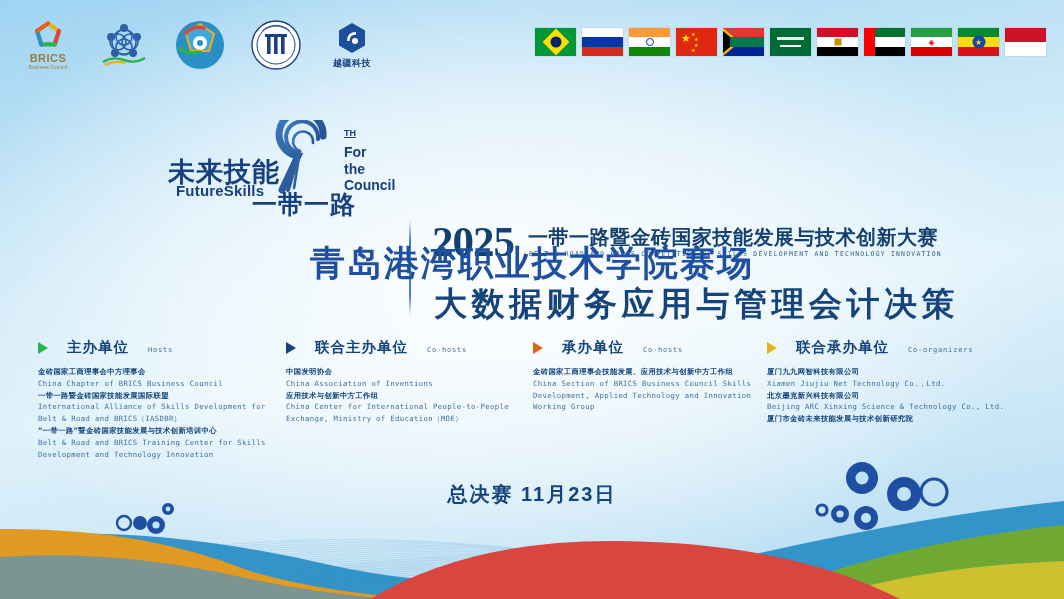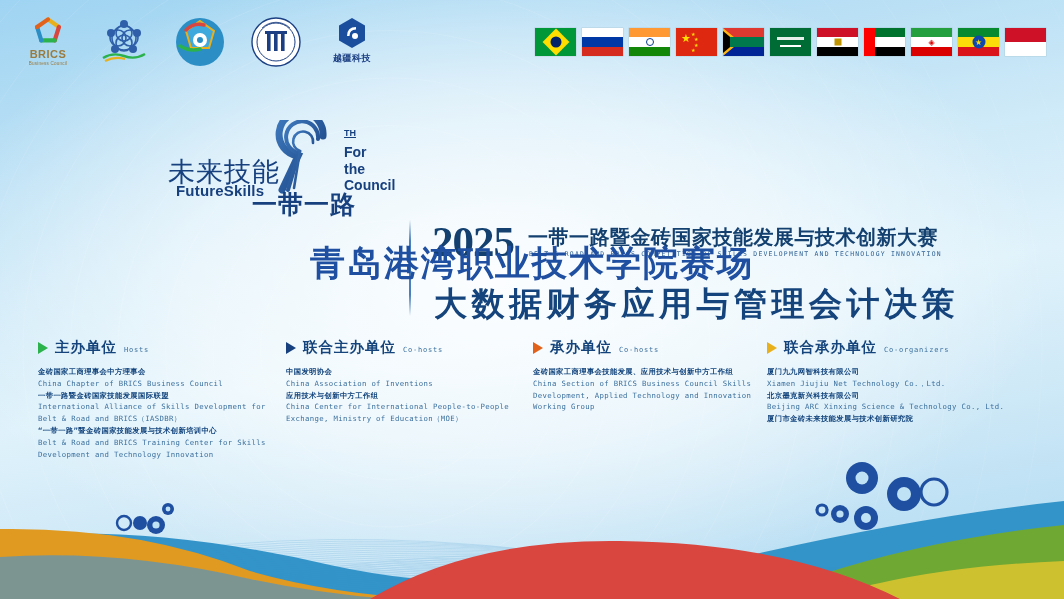--- a/index.html
+++ b/index.html
@@ -16,36 +16,36 @@
   }
   
   .arcs{ position:absolute; left:-360px; top:-250px; width:1500px; height:1200px; opacity:.35; pointer-events:none;}
   .arcs i{
     position:absolute; border:1px solid rgba(255,255,255,.75);
     border-radius:50%; left:50%; top:50%; transform:translate(-50%,-50%);
   }
   
   .logos{ position:absolute; left:20px; top:16px; display:flex; align-items:center; gap:20px; }
   .logo{ position:relative; width:56px; height:58px; display:flex; flex-direction:column;
-         align-items:center; }
+         align-items:center; justify-content:center; }
   .brics-star{ width:34px;height:32px; position:relative; }
   .brics-star svg{ width:34px;height:32px; display:block;}
   .brics-t{ font-size:11px; font-weight:bold; letter-spacing:.5px; color:#9a7b3f; line-height:1.05; margin-top:1px;}
   .brics-s{ font-size:4.6px; color:#9a7b3f; letter-spacing:.2px;}
   .logo svg{ display:block; }
   .yjkj{ font-size:9px; font-weight:bold; color:#1b3f82; letter-spacing:.5px; margin-top:2px;}
   
   .flags{ position:absolute; right:18px; top:28px; display:flex; gap:6px; }
   .flag{ width:41px; height:28px; position:relative; overflow:hidden;
          box-shadow:0 0 0 .5px rgba(0,0,0,.10); }
   .f-row{ position:absolute; left:0; width:100%; }
   
   .hero{ position:absolute; left:0; right:0; top:104px; height:130px; }
   .fs-logo{ position:absolute; left:168px; top:20px; width:220px; height:92px; color:#1b4a8f;}
-  .fs-cn{ position:absolute; left:0; top:30px; font-size:27px; font-weight:normal; letter-spacing:1px;
+  .fs-cn{ position:absolute; left:0; top:30px; font-size:27px; font-weight:bold; letter-spacing:1px;
           color:#17407f; font-family:"Liberation Sans","DejaVu Sans",sans-serif;}
   .fs-en{ position:absolute; left:8px; top:58px; font-size:15px; font-weight:bold; color:#17407f; letter-spacing:.2px;}
   .fs-9{ position:absolute; left:100px; top:-4px; }
   .fs-th{ position:absolute; left:176px; top:4px; font-size:9px; font-weight:bold; color:#17407f;text-decoration:underline;}
   .fs-for{ position:absolute; left:176px; top:20px; font-size:14px; font-weight:bold; color:#17407f; line-height:1.18;}
   .fs-cz{ position:absolute; left:84px; top:64px; font-size:25px; font-weight:bold; color:#17407f; letter-spacing:1px;}
   .vdiv{ position:absolute; left:409px; top:116px; width:2px; height:96px;
          background:linear-gradient(to bottom, rgba(40,90,160,0), #4a80bd 22%, #4a80bd 78%, rgba(40,90,160,0));}
   .yr{ position:absolute; left:432px; top:113px; font-size:43px; font-weight:bold; color:#13406f;
        letter-spacing:-1px; font-family:Liberation Serif, serif;}
@@ -54,21 +54,21 @@
         font-family:"DejaVu Sans Mono","Liberation Mono",monospace;}
   .t2{ position:absolute; left:434px; top:166px; font-size:33px; font-weight:bold; color:#14447b; letter-spacing:4.5px;margin-top:12px;}
   .t2e{ position:absolute; left:437px; top:205px; font-size:7px; color:#2d5f93; letter-spacing:1.6px;
         font-family:"DejaVu Sans Mono","Liberation Mono",monospace;}
   .venue{ position:absolute; left:0; right:0; top:240px; text-align:center; font-size:35px;
           font-weight:bold; color:#1f4fa0; letter-spacing:2px; }
   
   .orgs{ position:absolute; left:38px; top:338px; width:996px; display:flex; }
   .col{ position:relative; }
   .col.c1{ width:248px; } .col.c2{ width:247px; } .col.c3{ width:234px; } .col.c4{ width:260px; }
-  .ohead{ display:flex; align-items:baseline; gap:7px; margin-bottom:9px;}
+  .ohead{ display:flex; align-items:baseline; gap:19px; margin-bottom:9px;}
   .tri{ width:0; height:0; border-top:6px solid transparent; border-bottom:6px solid transparent;
         border-left:10px solid #2bb24c; position:relative; top:2px;}
   .ocn{ font-size:14.5px; font-weight:bold; color:#14447b; letter-spacing:1px;}
   .oen{ font-size:7px; color:#3a6f9e; letter-spacing:.8px;
         font-family:"DejaVu Sans Mono","Liberation Mono",monospace;}
   .obody{ font-size:7.3px; line-height:1.62; color:#1d4f86;
           font-family:"DejaVu Sans Mono","Liberation Mono",monospace; }
   .obody .cn{ color:#11437c; font-weight:bold; letter-spacing:.4px; }
   .obody .en{ color:#3b6f9e; letter-spacing:.35px; }
   .final{ position:absolute; left:0; right:0; top:481px; text-align:center;
@@ -328,20 +328,21 @@
         <div class="obody">
           <div class="cn">厦门九九网智科技有限公司</div>
           <div class="en">Xiamen Jiujiu Net Technology Co.，Ltd.</div>
           <div class="cn">北京墨克新兴科技有限公司</div>
           <div class="en">Beijing ARC Xinxing Science &amp; Technology Co., Ltd.</div>
           <div class="cn">厦门市金砖未来技能发展与技术创新研究院</div>
         </div>
       </div>
     </div>
 
+  <div class="final">总决赛  11月23日</div>
 
   <svg class="waves" viewBox="0 0 1064 120" preserveAspectRatio="none">
     <g opacity=".45" fill="none" stroke="#7fb9de" stroke-width=".7" id="threads">
         <path d="M-40 120 Q300 6 760 110"></path>
         <path d="M-37 120 Q309 10 772 109"></path>
         <path d="M-34 120 Q318 14 784 108"></path>
         <path d="M-31 120 Q327 18 796 107"></path>
         <path d="M-28 120 Q336 22 808 106"></path>
         <path d="M-25 120 Q345 26 820 105"></path>
         <path d="M-22 120 Q354 30 832 104"></path>

